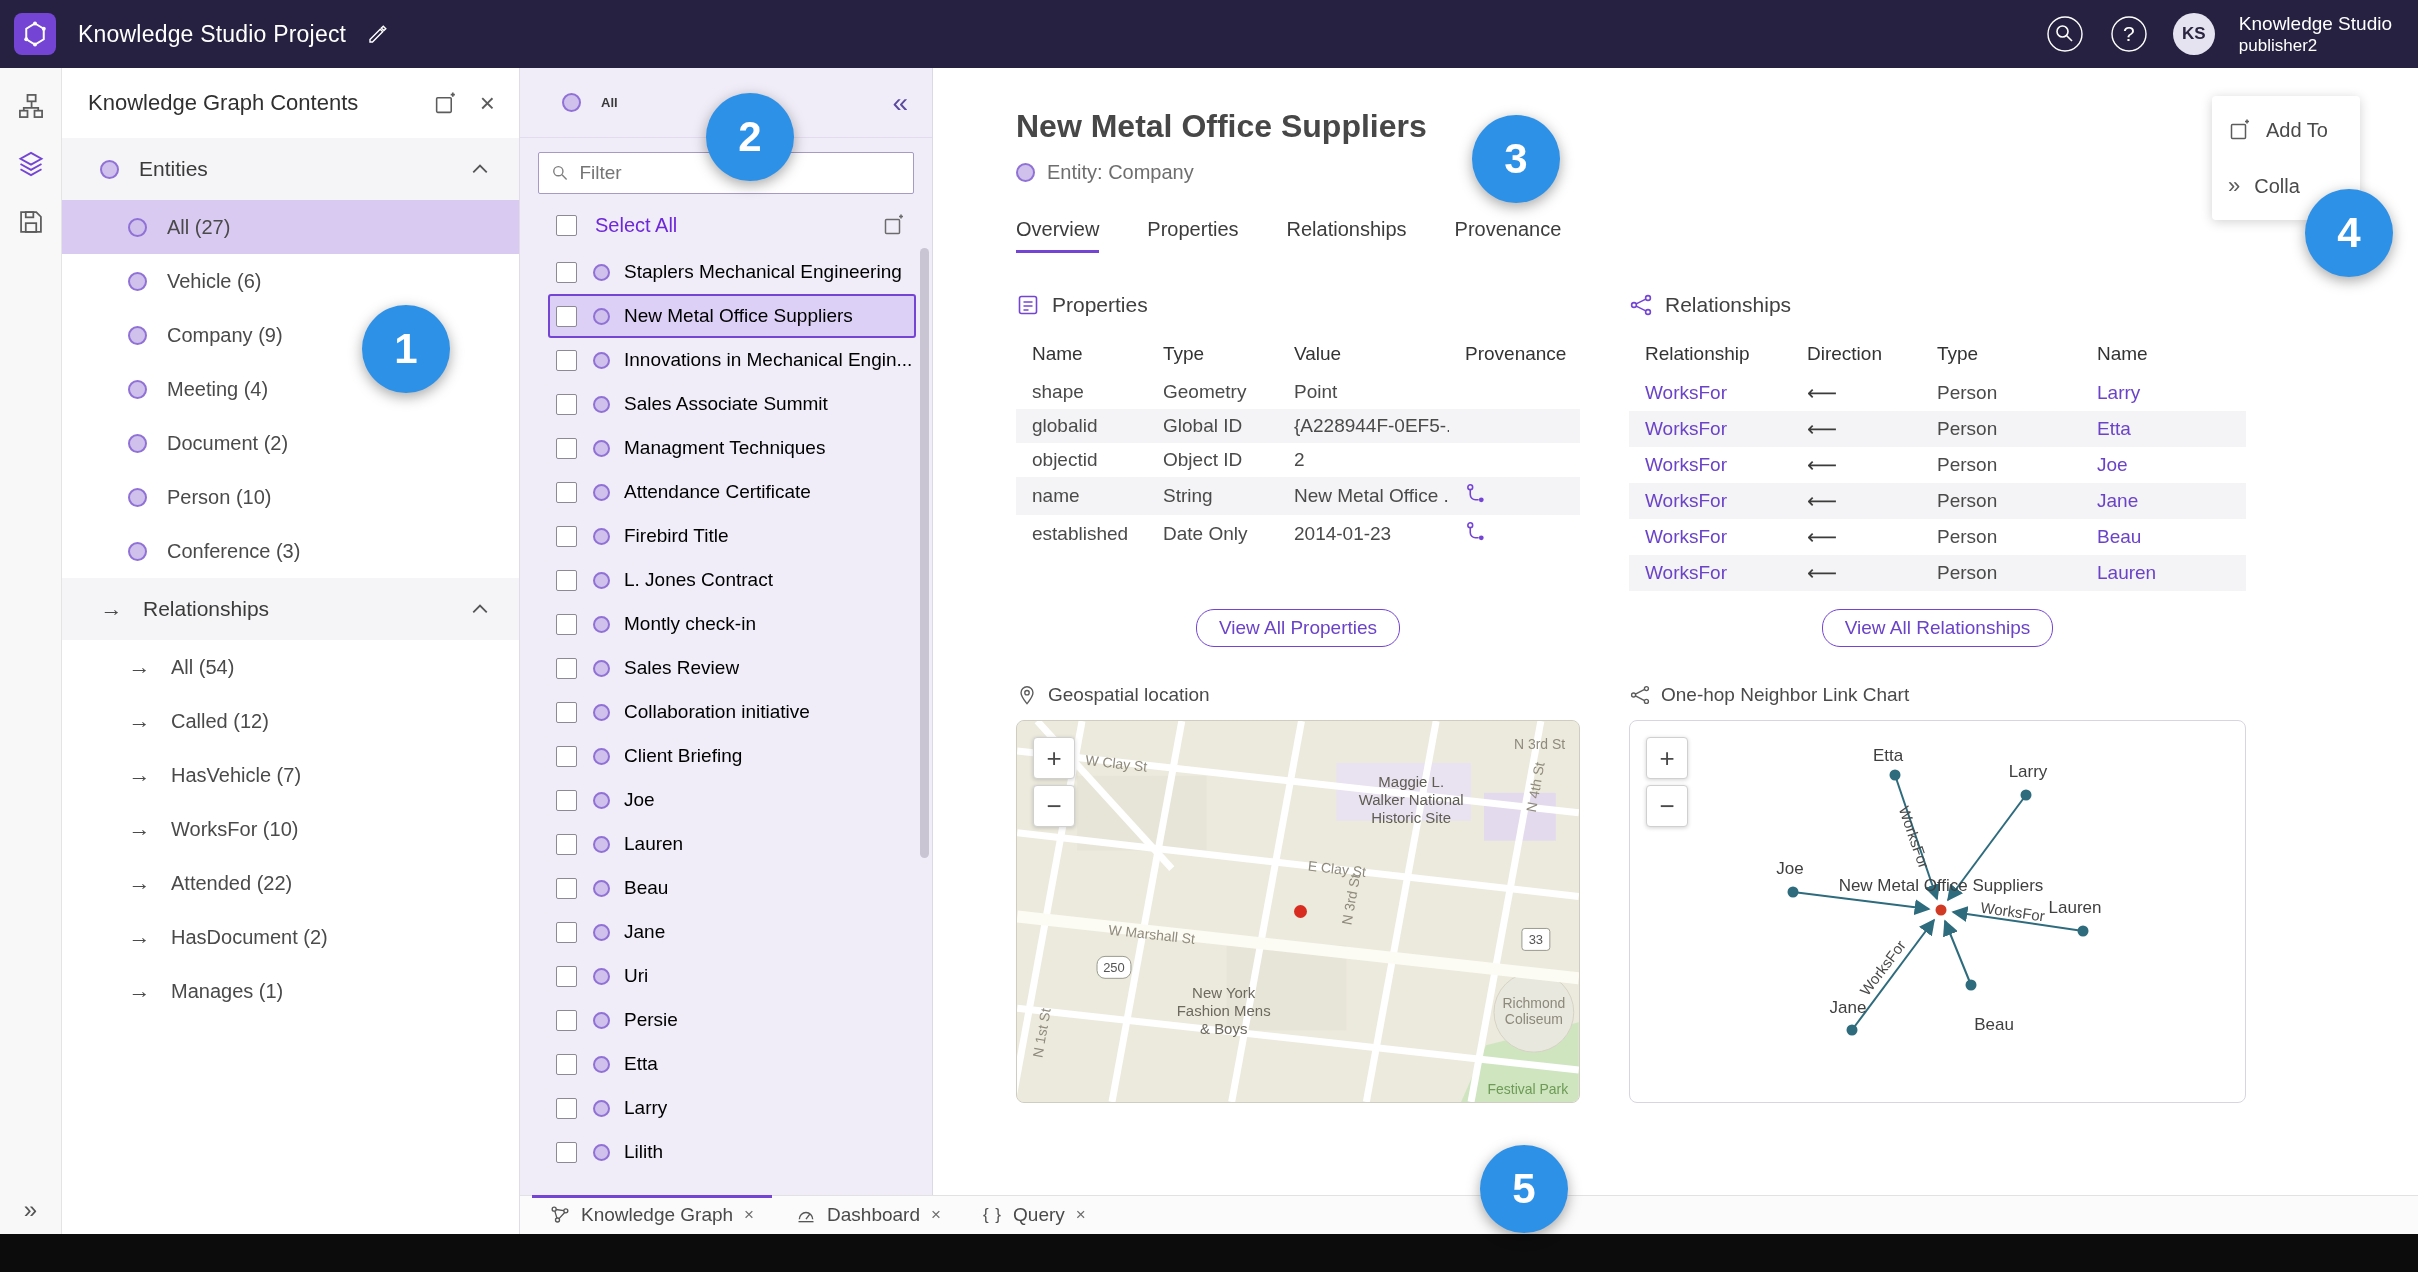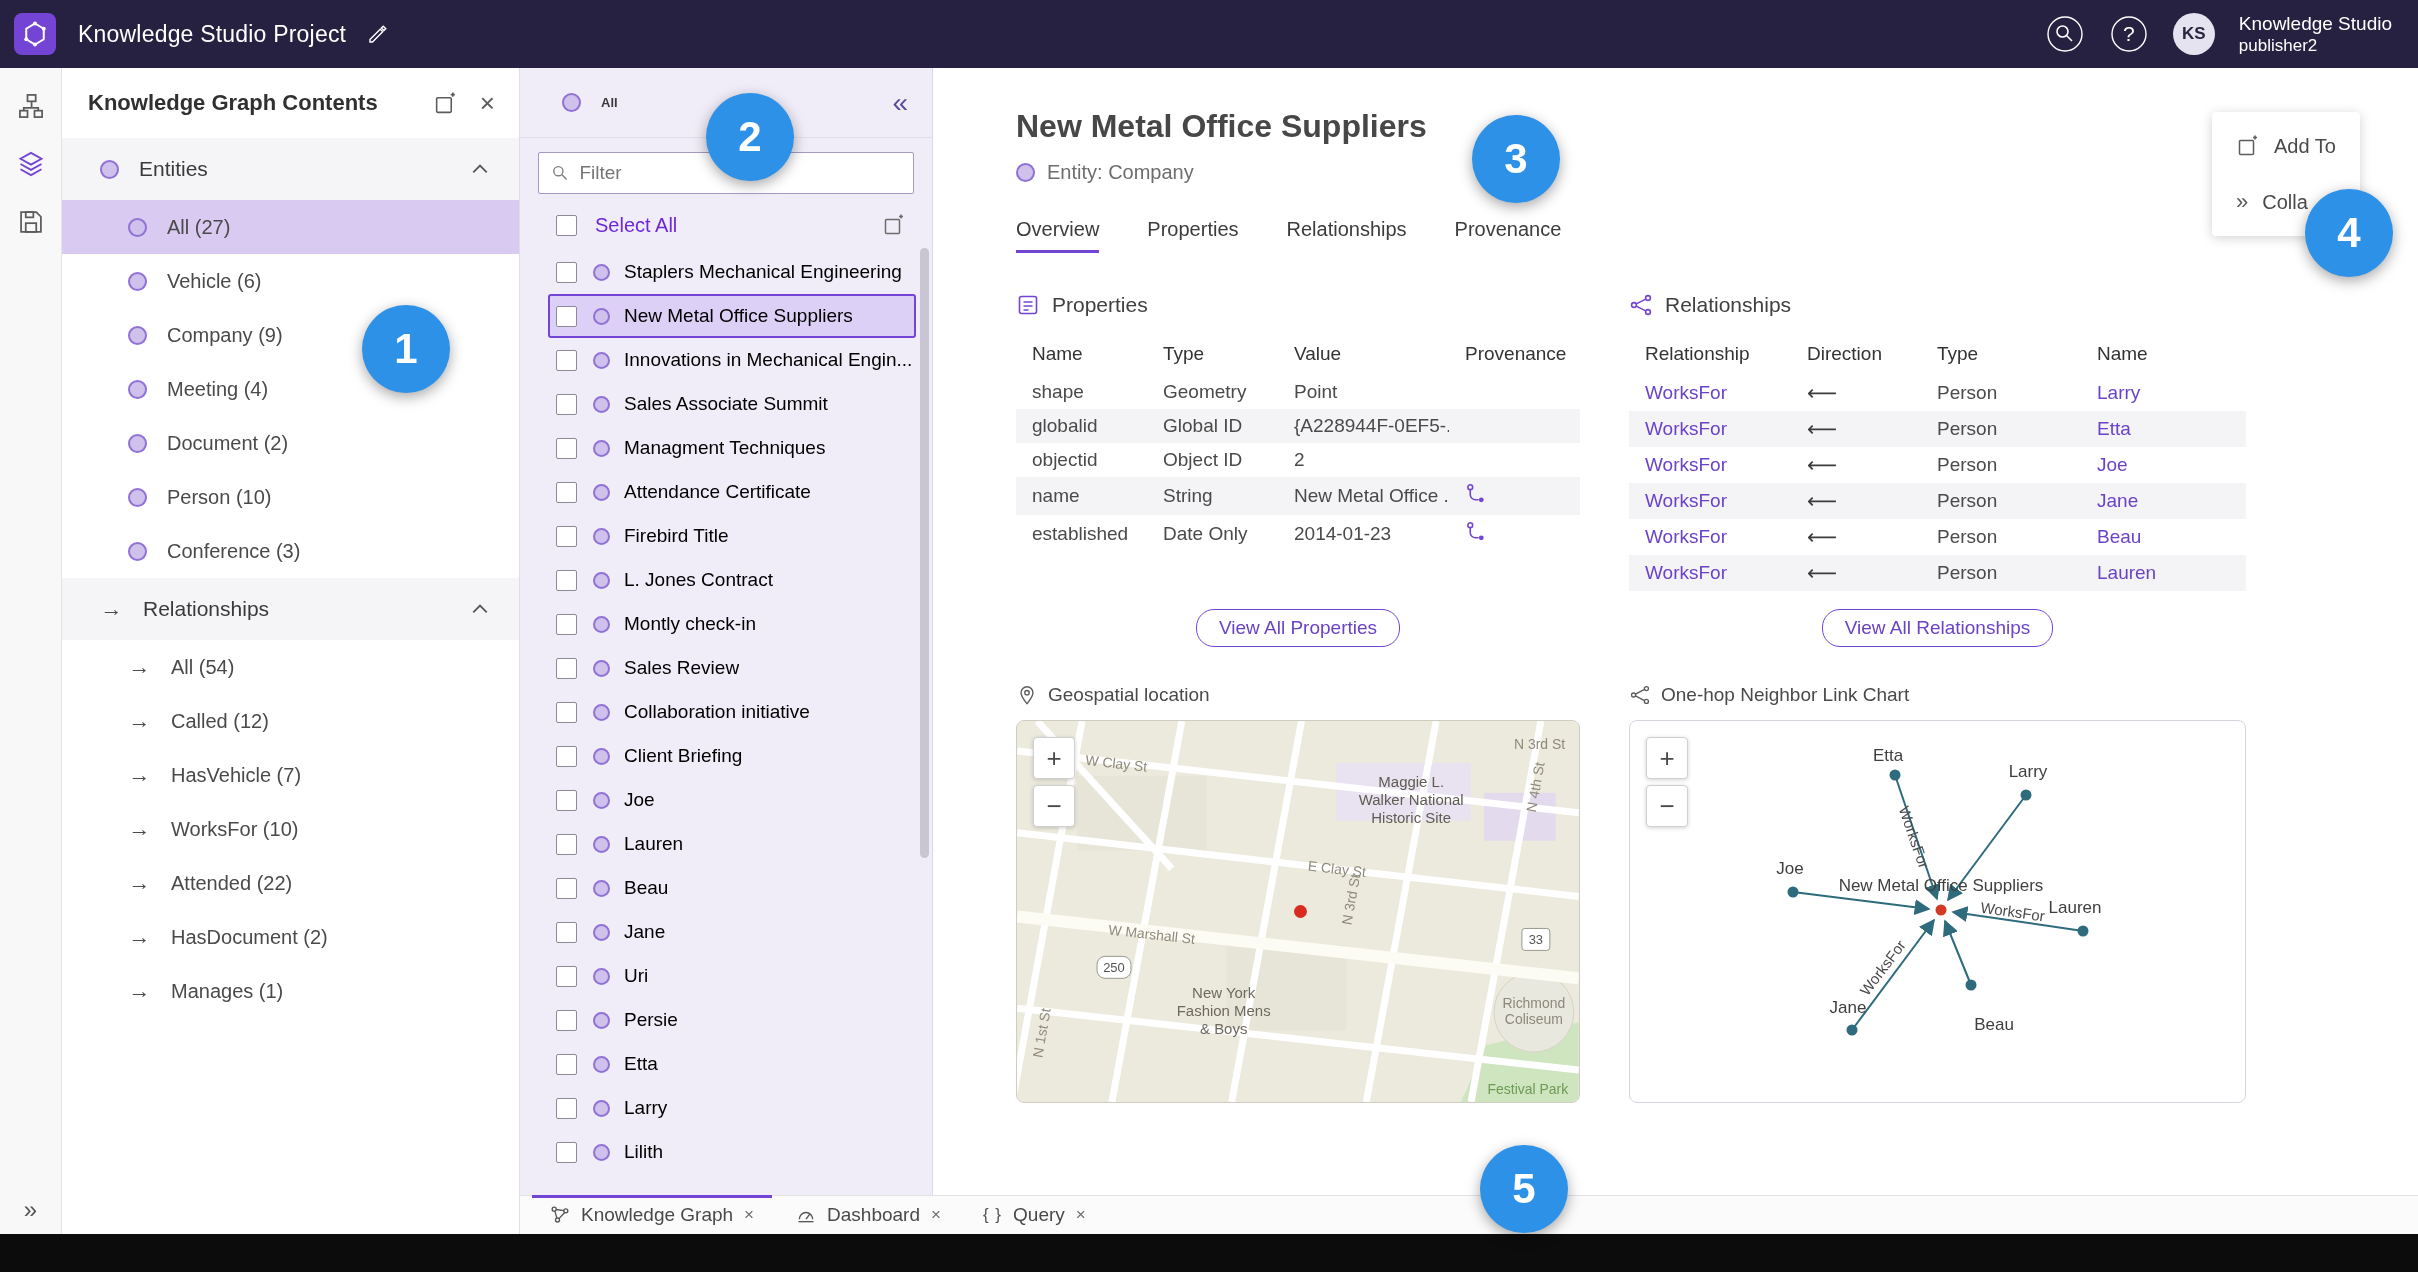--- a/index.html
+++ b/index.html
@@ -21,21 +21,21 @@
 
   
   .body { flex:1 1 auto; display:flex; min-height:0; }
   .rail { width:62px; background:#f8f8f8; border-right:1px solid #e4e4e4; position:relative; display:flex; flex-direction:column; align-items:center; padding-top:24px; gap:30px; flex:0 0 auto; }
   .rail-btn { display:flex; cursor:pointer; }
   .rail-bottom { position:absolute; bottom:10px; left:0; right:0; text-align:center; color:#555; font-size:24px; cursor:pointer; }
 
   
   .contents-panel { width:458px; background:#fff; border-right:1px solid #e0dde6; display:flex; flex-direction:column; flex:0 0 auto; overflow:hidden; }
   .cp-header { display:flex; align-items:center; padding:0 24px 0 26px; height:70px; flex:0 0 auto; }
-  .cp-title { font-size:22px; color:#303030; font-weight:700; flex:1; }
+  .cp-title { font-size:22px; color:#303030; font-weight:400; flex:1; }
   .cp-hicon { display:flex; margin-left:22px; cursor:pointer; color:#5c5c5c; font-size:23px; }
   .section-row { display:flex; align-items:center; height:62px; padding-left:38px; background:#f5f4f7; color:#3a3a3a; font-size:21px; }
   .section-row .slabel { margin-left:20px; }
   .section-row .chev { margin-left:auto; margin-right:30px; display:flex; cursor:pointer; }
   .cp-item { display:flex; align-items:center; height:54px; padding-left:66px; font-size:20px; color:#4a4a4a; cursor:pointer; }
   .cp-item .ilabel { margin-left:20px; white-space:nowrap; }
   .cp-item.selected { background:#d8caf1; }
   .ent-circle { width:19px; height:19px; border-radius:50%; background:#cfc0ec; border:2px solid #9071d6; flex:0 0 auto; }
   .rel-arrow { font-size:22px; color:#4a4a4a; width:23px; text-align:center; flex:0 0 auto; }
 
@@ -81,21 +81,21 @@
   .view-all-wrap { display:flex; justify-content:center; margin-top:32px; }
   .view-all { border:1px solid #7445d4; color:#6a43c8; background:#fff; border-radius:18px; padding:7px 22px; font-size:19px; cursor:pointer; font-family:"Liberation Sans",sans-serif; }
   .subsection { margin-top:37px; }
   .sub-head { display:flex; align-items:center; gap:10px; font-size:19px; color:#4a4a4a; }
   .map-box { margin-top:14px; width:564px; height:383px; border:1px solid #cfccc2; border-radius:8px; overflow:hidden; position:relative; background:#eceadd; }
   .chart-box { margin-top:14px; width:617px; height:383px; border:1px solid #d8d5de; border-radius:8px; position:relative; background:#fff; overflow:hidden; }
   .zoom-ctl { position:absolute; top:16px; left:16px; display:flex; flex-direction:column; gap:6px; z-index:5; }
   .zoom-btn { width:42px; height:42px; background:#fff; border:1px solid #d0d0d0; border-radius:4px; box-shadow:0 1px 4px rgba(0,0,0,.18); font-size:26px; color:#4a4a4a; display:flex; align-items:center; justify-content:center; cursor:pointer; }
 
   
-  .actions-panel { position:absolute; top:44px; right:58px; width:148px; background:#fff; border-radius:4px; box-shadow:0 2px 12px rgba(0,0,0,.18); z-index:10; padding:6px 8px; }
+  .actions-panel { position:absolute; top:28px; right:58px; width:148px; background:#fff; border-radius:4px; box-shadow:0 2px 12px rgba(0,0,0,.18); z-index:10; padding:6px 0; }
   .action-row { display:flex; align-items:center; gap:14px; height:56px; padding:0 16px; font-size:20px; color:#4a4a4a; cursor:pointer; white-space:nowrap; }
   .action-row .aicon { display:flex; color:#5c5c5c; font-size:22px; }
 
   
   .tabstrip { height:39px; background:#fbfbfb; border-top:1px solid #e2e2e2; display:flex; align-items:stretch; padding-left:12px; gap:6px; flex:0 0 auto; }
   .btab { display:flex; align-items:center; gap:11px; padding:17px 18px; font-size:19px; color:#4a4a4a; position:relative; cursor:pointer; }
   .btab.active::before { content:""; position:absolute; top:-1px; left:0; right:0; height:3px; background:#7445d4; }
   .btab .bclose { color:#6e6e6e; font-size:17px; cursor:pointer; }
   .btab .bicon { display:flex; color:#555; }
   .query-glyph { font-size:17px; color:#555; letter-spacing:1px; }

